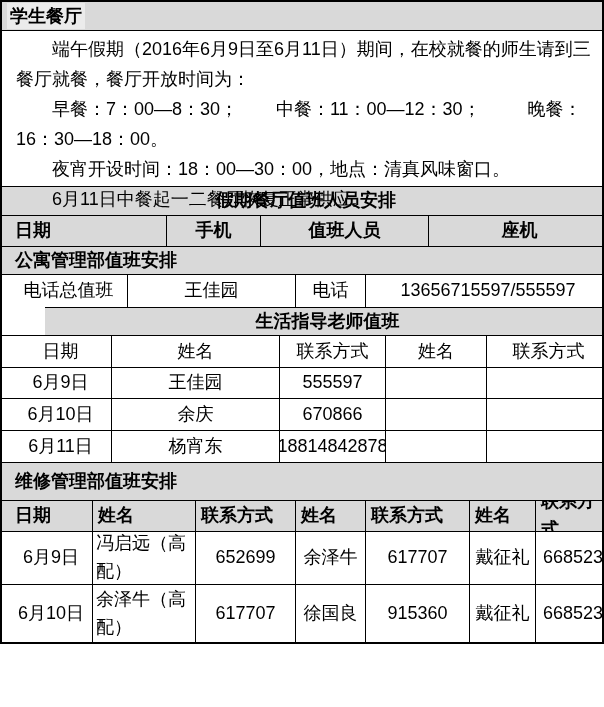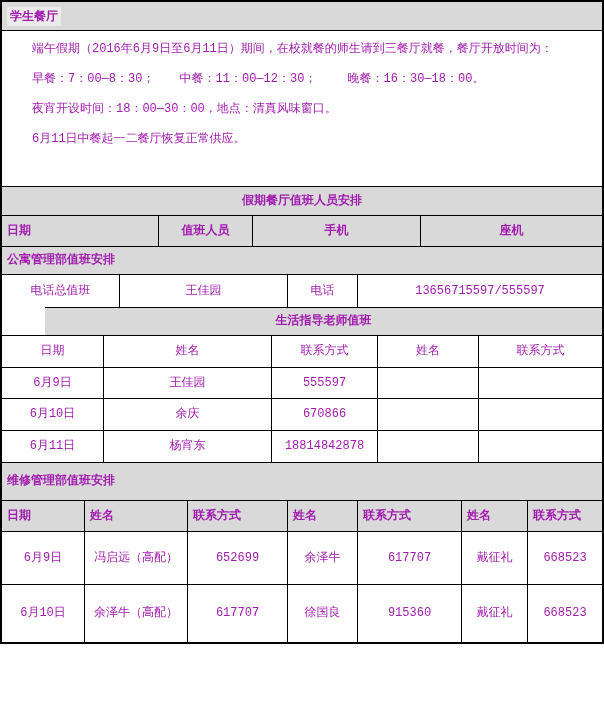--- a/index.html
+++ b/index.html
@@ -7,29 +7,30 @@
     padding: 0;
     background: #ffffff;
     width: 604px;
     height: 707px;
     overflow: hidden;
   }
   .doc {
     box-sizing: border-box;
     width: 604px;
     border: 2px solid #000000;
-    font-family: Liberation Mono, monospace;
-    font-size: 12px;
-    color: #a21caf;
+    font-family: Liberation Sans, sans-serif;
+    font-size: 18px;
+    color: #000000;
     background: #ffffff;
   }
   .row {
     display: grid;
     border-top: 1px solid #000000;
     box-sizing: border-box;
+    padding-left: 8px;
   }
   .row:first-child { border-top: none; }
   .full { grid-template-columns: 1fr; }
   .cell {
     display: flex;
     align-items: center;
     justify-content: center;
     border-left: 1px solid #000000;
     box-sizing: border-box;
     text-align: left;
@@ -108,22 +109,22 @@
       <p>6月11日中餐起一二餐厅恢复正常供应。</p>
     </div>
   </div>
 
   <div class="row full h-sec1 shade">
     <div class="cell bold center">假期餐厅值班人员安排</div>
   </div>
 
   <div class="row g1 h-th1 shade">
     <div class="cell bold left">日期</div>
+    <div class="cell bold">手机</div>
     <div class="cell bold">值班人员</div>
-    <div class="cell bold">手机</div>
     <div class="cell bold">座机</div>
   </div>
 
 
   <div class="row full h-sec2 shade">
     <div class="cell bold left">公寓管理部值班安排</div>
   </div>
 
   <div class="row g2 h-apt">
     <div class="cell">电话总值班</div>

